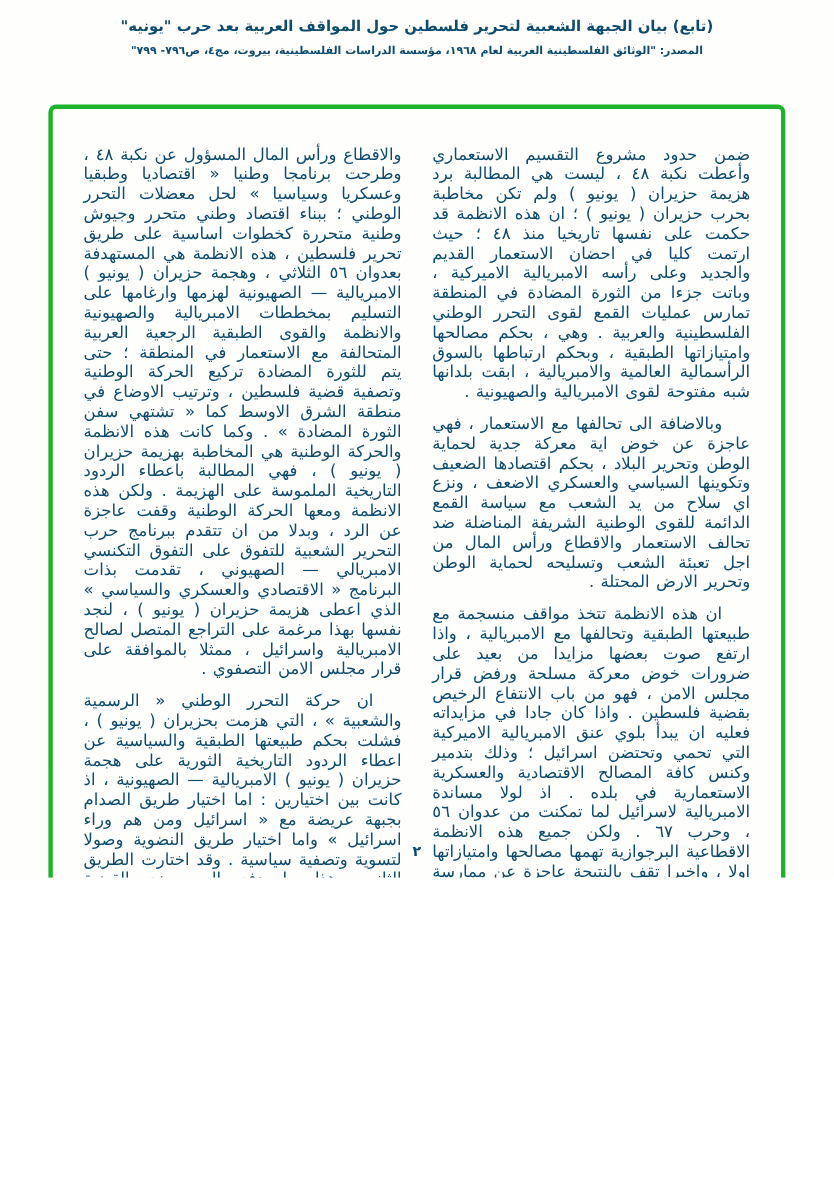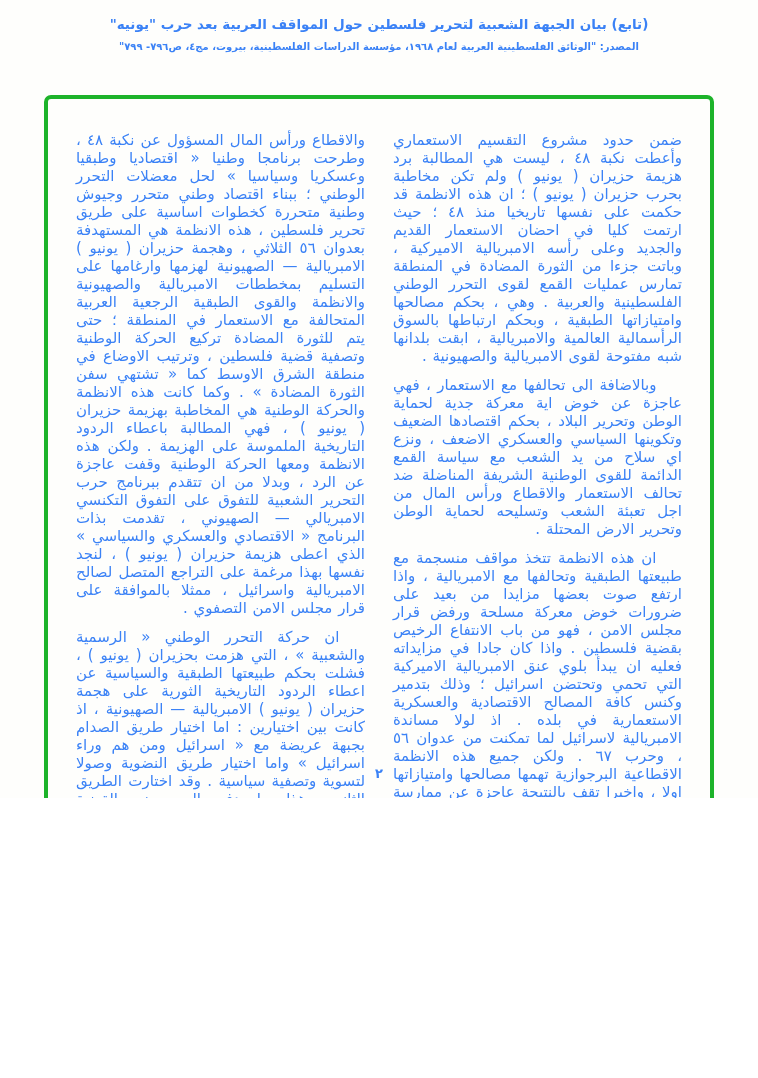--- a/index.html
+++ b/index.html
@@ -6,21 +6,21 @@
     margin: 0;
     padding: 0;
     background: #ffffff;
   }
   .page {
     position: relative;
     width: 758px;
     height: 798px;
     background: #fefefc;
     font-family: "DejaVu Sans", sans-serif;
-    color: #3b82f6;
+    color: #0c4a6e;
     overflow: hidden;
   }
   .doc-header {
     direction: rtl;
     text-align: center;
     padding-top: 14px;
   }
   .doc-title {
     font-weight: bold;
     font-size: 13.5px;

